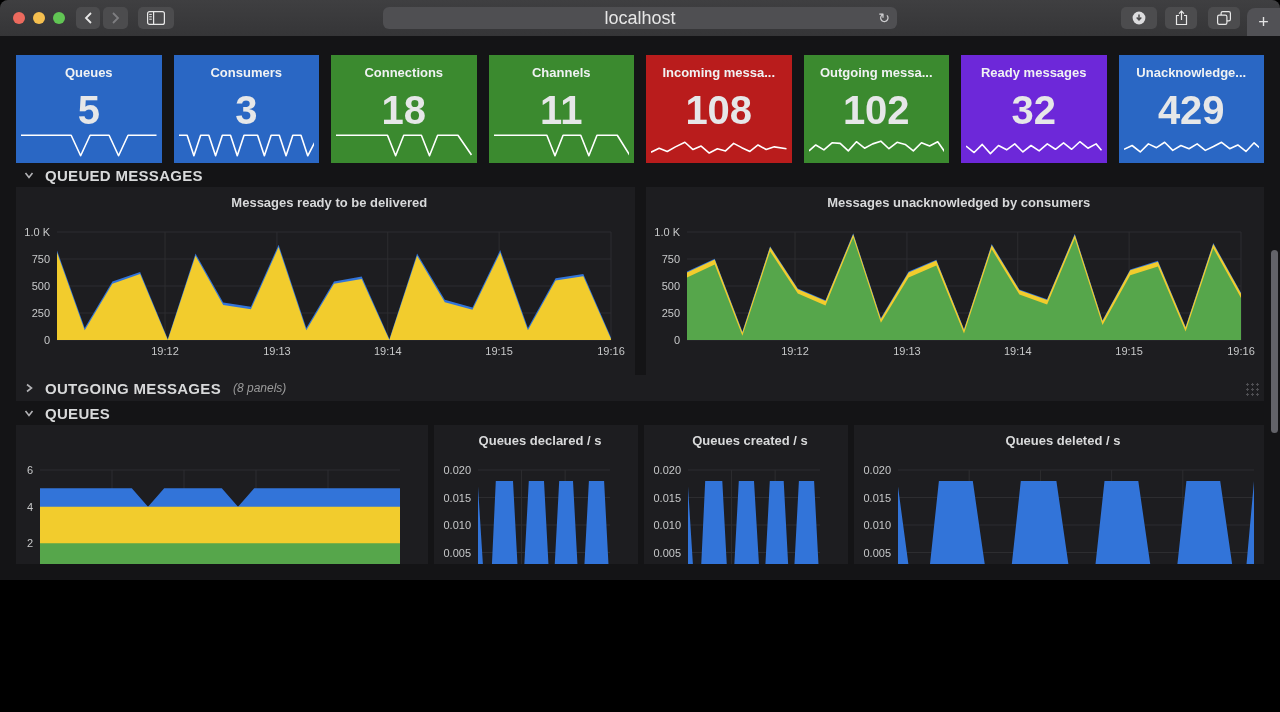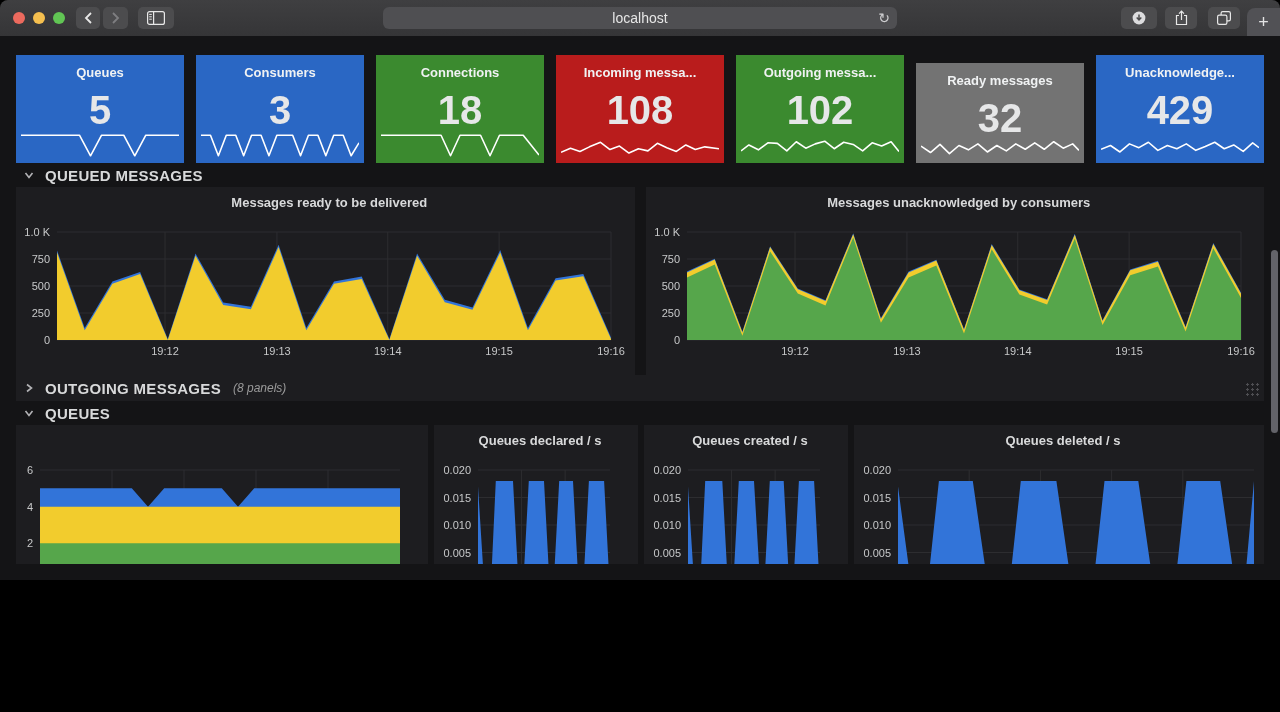--- a/index.html
+++ b/index.html
@@ -30,21 +30,21 @@
   #btn-forward { left:103px; width:25px; }
   #btn-sidebar { left:138px; width:36px; }
   #btn-down    { left:1121px; width:36px; }
   #btn-share   { left:1165px; width:32px; }
   #btn-tabs    { left:1208px; width:32px; }
   .addr {
     position:absolute; left:383px; top:7px; width:514px; height:22px;
     background:var(--chrome_field); border-radius:6px;
     display:flex; align-items:center; justify-content:center;
   }
-  .addr .url { font-size:14px; color:var(--chrome_text); }
+  .addr .url { font-size:18px; color:var(--chrome_text); }
   .addr .reload {
     position:absolute; right:7px; top:2px;
     font-size:14px; color:#cfcfd1; line-height:18px;
   }
   .newtab {
     position:absolute; right:0; top:8px; width:33px; height:28px;
     background:#515155; border-top-left-radius:8px;
     display:flex; align-items:center; justify-content:center;
     color:#e3e3e4; font-size:18px; font-weight:300;
   }
@@ -171,39 +171,48 @@
     </div>
     <div class="stat" style="background: rgb(59, 138, 47);">
       <div class="stat-title">Connections</div>
       <div class="stat-value">18</div>
       <div class="spark">
           <svg viewBox="0 0 100 30" preserveAspectRatio="none">
             <polyline points="0,3.60 38,3.60 44,26.40 50,3.60 63,3.60 69,26.40 75,3.60 90,3.60 100,25.50" fill="none" stroke="#ffffff" stroke-width="1.6" vector-effect="non-scaling-stroke" stroke-linejoin="round"></polyline>
           </svg>
         </div>
     </div>
+    <div class="stat" style="background: rgb(59, 138, 47);">
+      <div class="stat-title">Channels</div>
+      <div class="stat-value">11</div>
+      <div class="spark">
+          <svg viewBox="0 0 100 30" preserveAspectRatio="none">
+            <polyline points="0,3.60 39,3.60 45,26.40 51,3.60 64,3.60 70,26.40 76,3.60 91,3.60 100,25.50" fill="none" stroke="#ffffff" stroke-width="1.6" vector-effect="non-scaling-stroke" stroke-linejoin="round"></polyline>
+          </svg>
+        </div>
+    </div>
     <div class="stat" style="background: #b91c1c;">
       <div class="stat-title">Incoming messa...</div>
       <div class="stat-value">108</div>
       <div class="spark">
           <svg viewBox="0 0 100 30" preserveAspectRatio="none">
             <polyline points="0,22.50 6,18.00 12,21.60 18,16.50 25,11.40 31,19.50 37,15.60 43,23.40 49,18.60 55,21.00 61,12.60 67,17.40 73,21.60 79,14.40 85,19.50 91,16.50 100,18.60" fill="none" stroke="#ffffff" stroke-width="1.6" vector-effect="non-scaling-stroke" stroke-linejoin="round"></polyline>
           </svg>
         </div>
     </div>
     <div class="stat" style="background: rgb(59, 138, 47);">
       <div class="stat-title">Outgoing messa...</div>
       <div class="stat-value">102</div>
       <div class="spark">
           <svg viewBox="0 0 100 30" preserveAspectRatio="none">
             <polyline points="0,21.00 5,14.40 11,19.80 17,12.00 23,12.60 29,21.00 35,10.80 41,18.00 47,13.20 53,10.20 59,18.60 65,11.40 71,13.80 77,21.00 83,12.00 89,15.60 95,10.80 100,21.60" fill="none" stroke="#ffffff" stroke-width="1.6" vector-effect="non-scaling-stroke" stroke-linejoin="round"></polyline>
           </svg>
         </div>
     </div>
-    <div class="stat" style="background: #737373; margin-top: 8px;">
+    <div class="stat" style="background: #6d28d9;">
       <div class="stat-title">Ready messages</div>
       <div class="stat-value">32</div>
       <div class="spark">
           <svg viewBox="0 0 100 30" preserveAspectRatio="none">
             <polyline points="0,15.60 6,22.80 12,13.80 18,24.00 24,15.00 30,19.80 36,13.20 42,22.20 48,15.00 54,21.00 60,13.20 66,19.20 72,12.00 78,19.20 84,10.80 90,18.00 96,13.20 100,20.40" fill="none" stroke="#ffffff" stroke-width="1.6" vector-effect="non-scaling-stroke" stroke-linejoin="round"></polyline>
           </svg>
         </div>
     </div>
     <div class="stat" style="background: rgb(42, 103, 196);">
       <div class="stat-title">Unacknowledge...</div>

